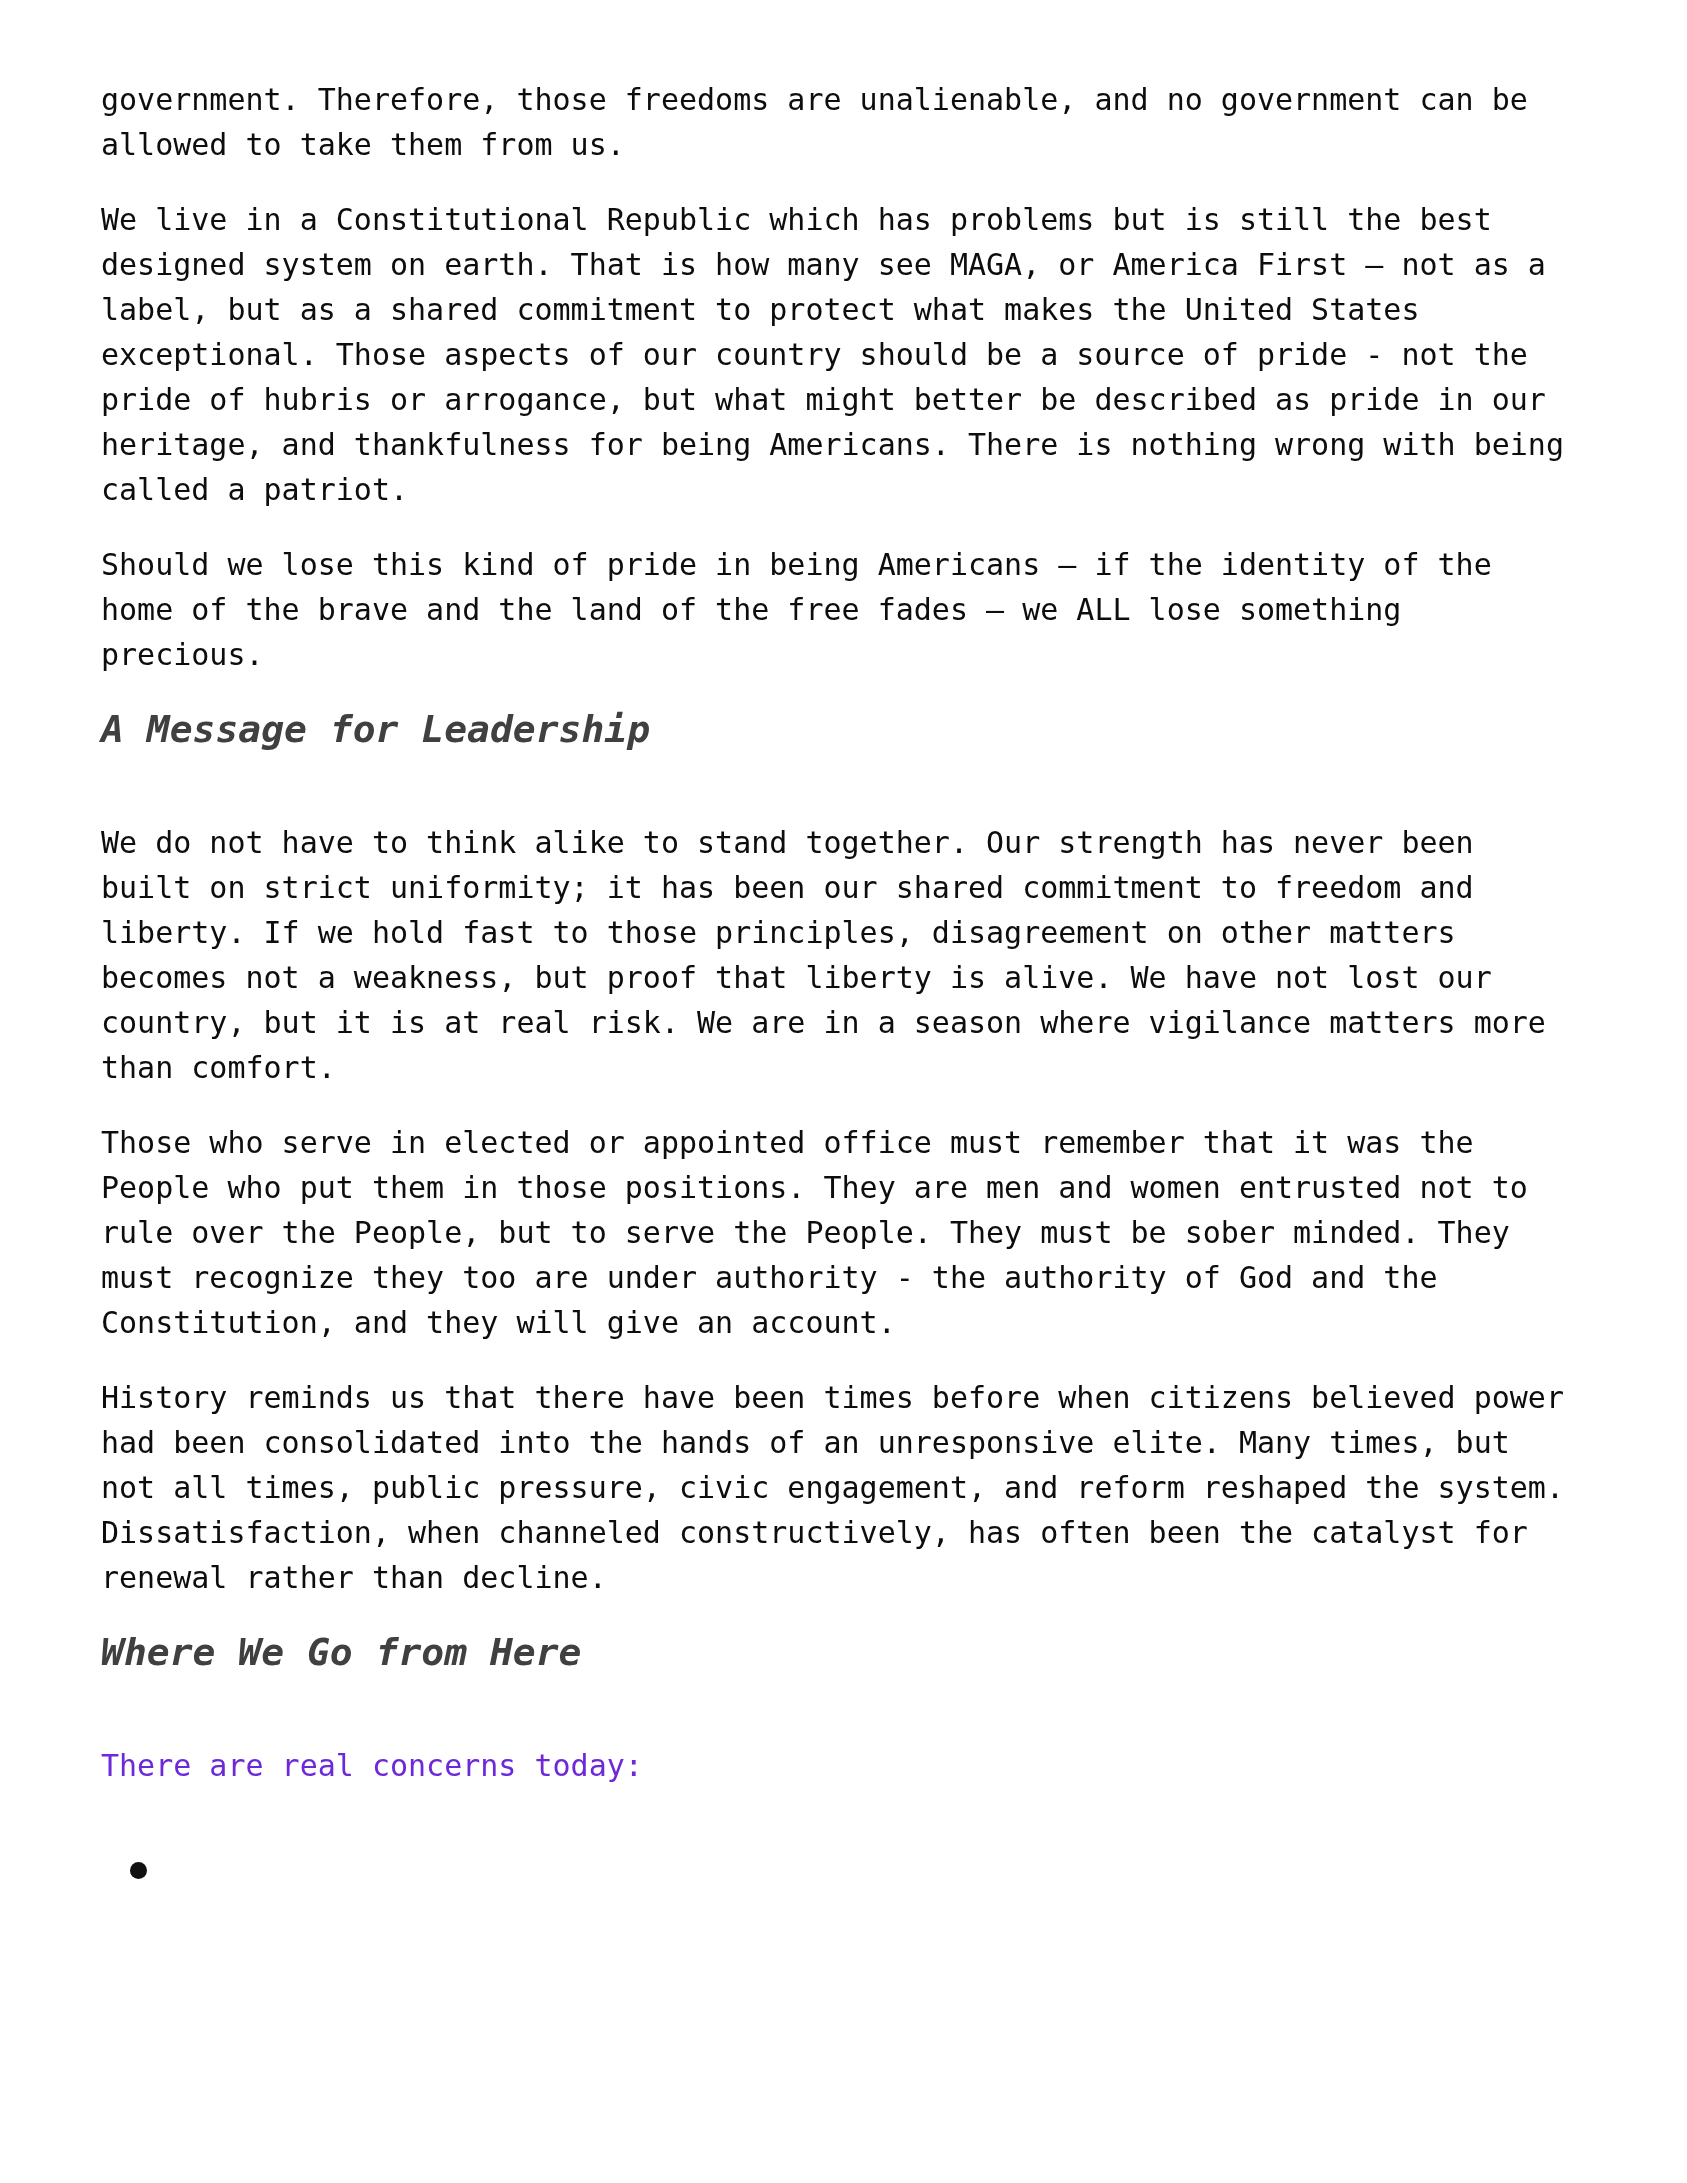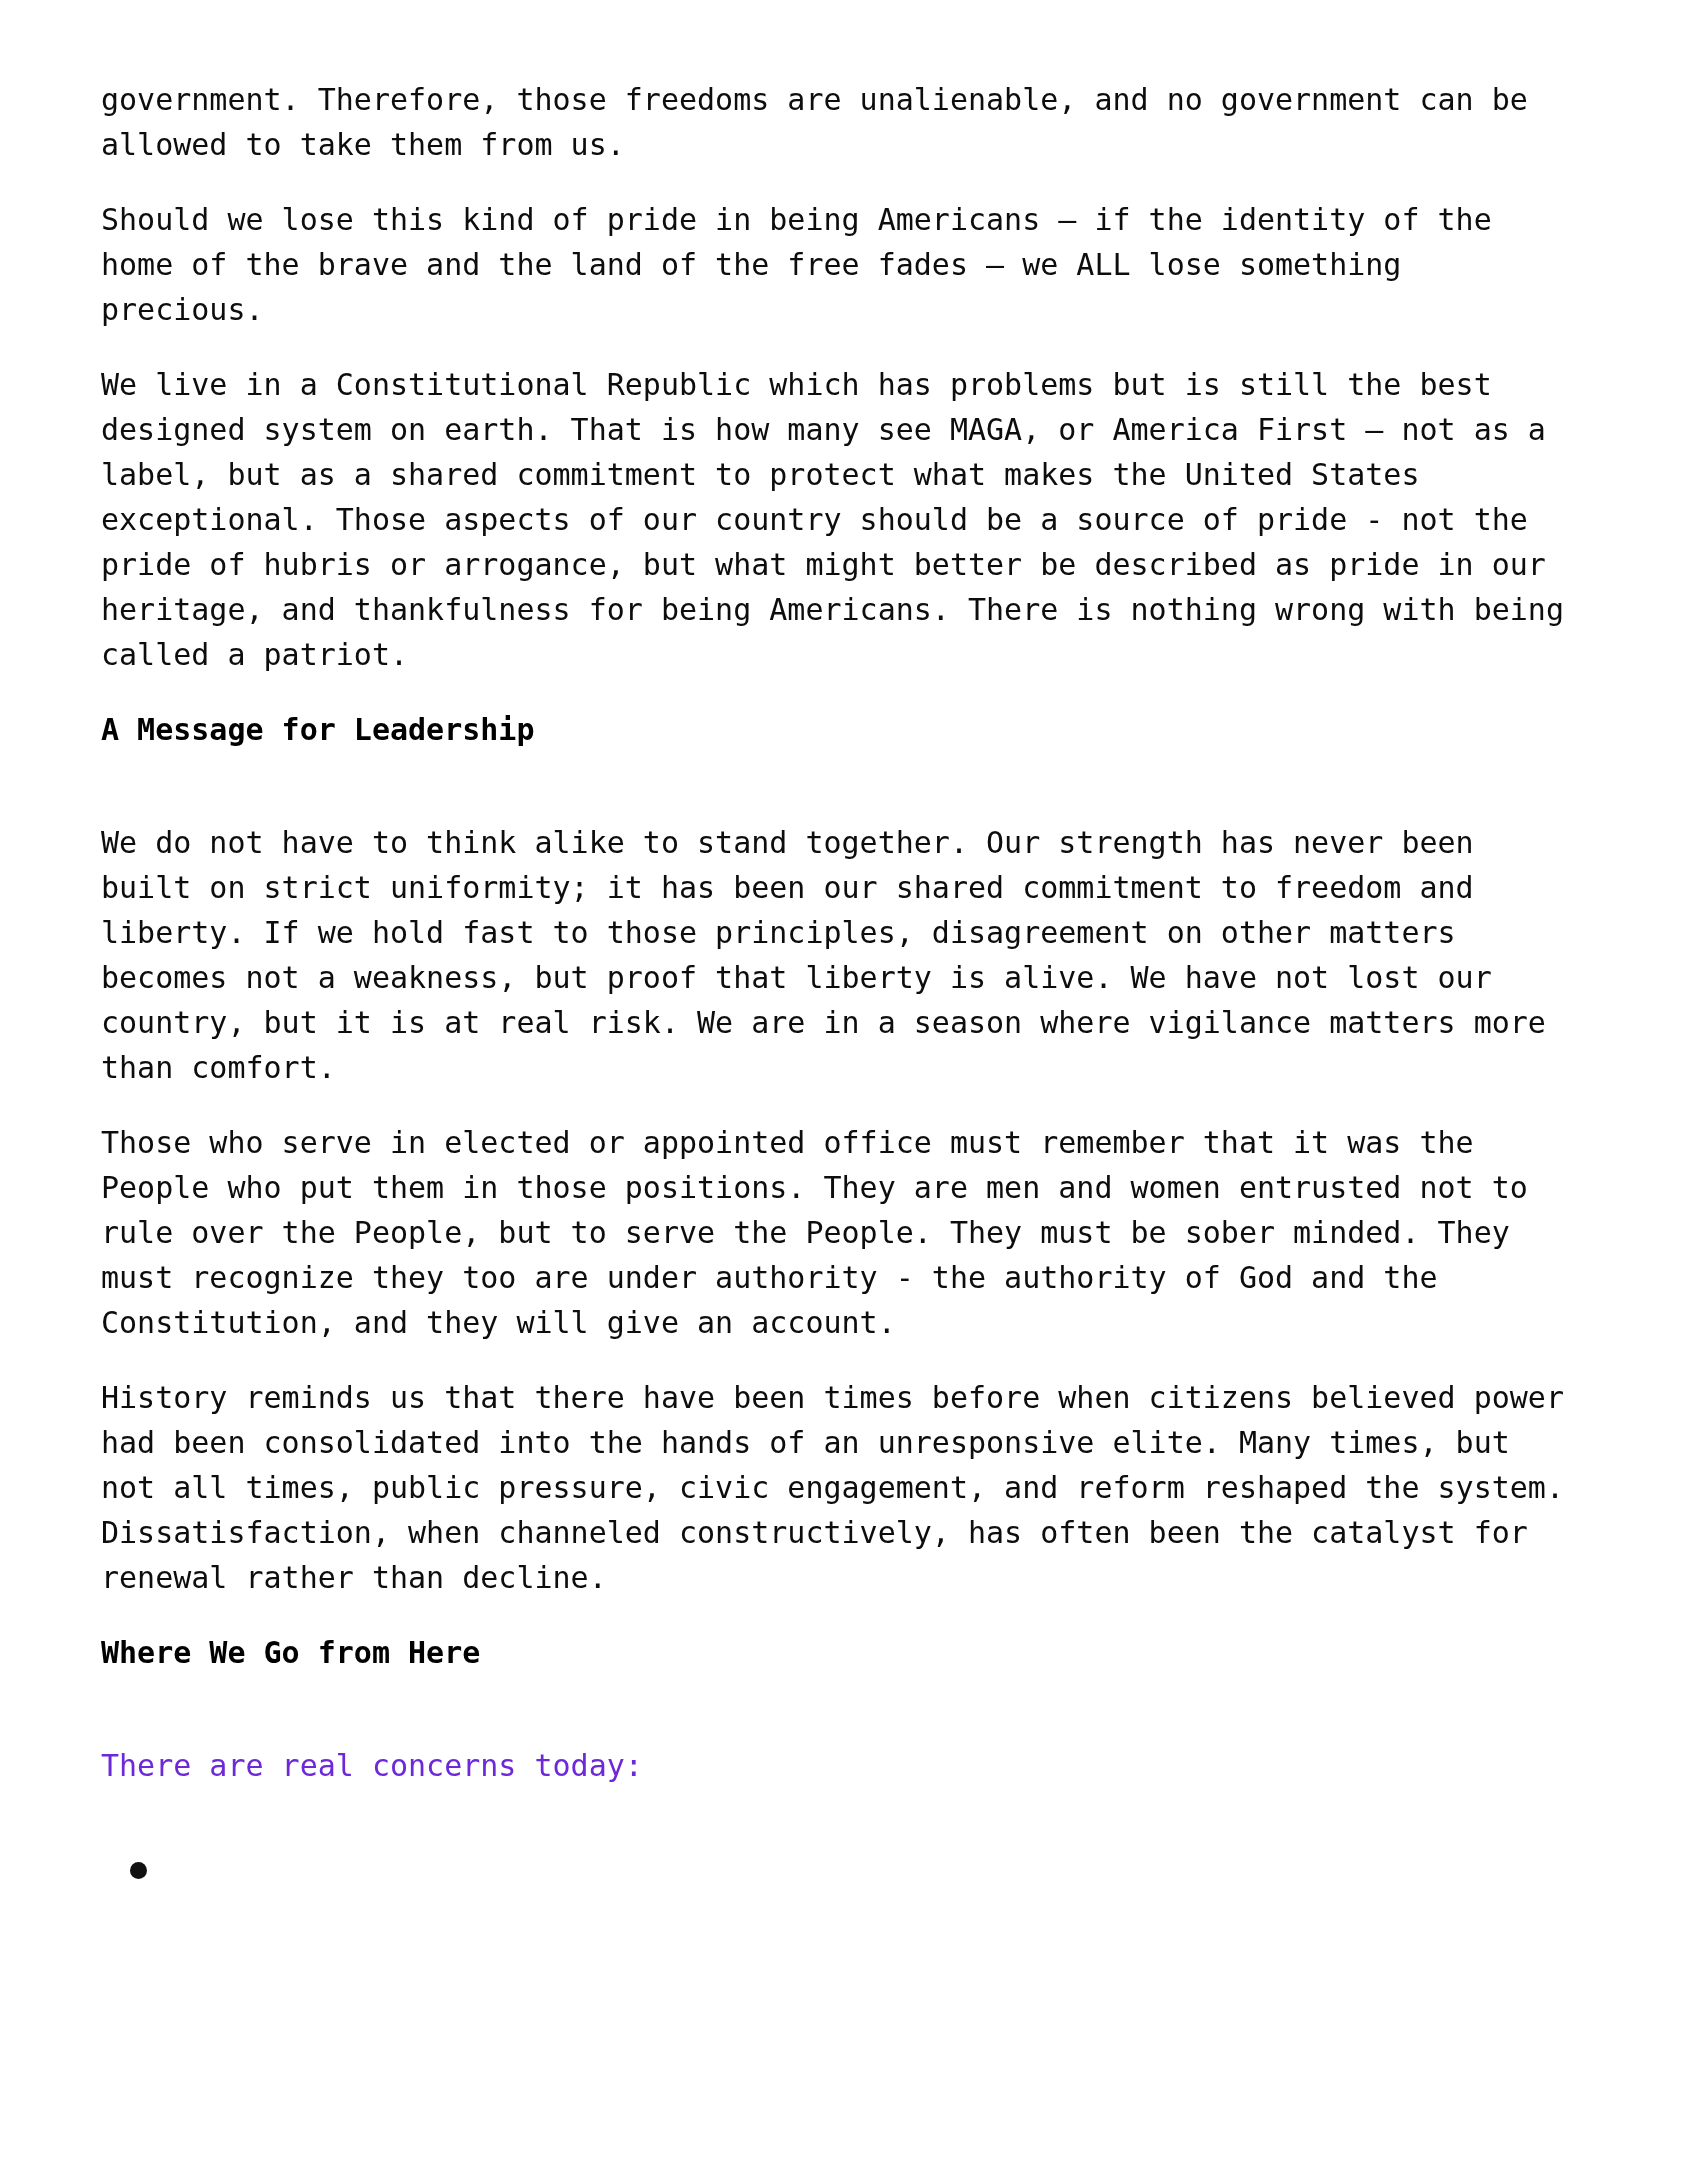--- a/index.html
+++ b/index.html
@@ -23,24 +23,25 @@
   }
   .para {
     font-size: 30px;
     line-height: 45px;
     color: #0d0d0d;
     white-space: pre-wrap;
     margin: 0 0 30px 0;
     font-weight: normal;
   }
   .doc-heading {
-    font-size: 30px;
+    font-size: 38px;
     line-height: 45px;
     font-weight: bold;
-    color: #000000;
+    font-style: italic;
+    color: #404040;
     white-space: pre;
     margin: 6.2px 0 68px 0;
   }
   .intro-line {
     font-size: 30px;
     line-height: 45px;
     color: #6d28d9;
     white-space: pre;
     margin: 0 0 60px 0;
   }
@@ -68,31 +69,31 @@
 </style>
 </head>
 <body>
 
 <div class="page">
   <div class="content">
 
     <p class="para">government. Therefore, those freedoms are unalienable, and no government can be
 allowed to take them from us.</p>
 
-    <p class="para">Should we lose this kind of pride in being Americans — if the identity of the
-home of the brave and the land of the free fades — we ALL lose something
-precious.</p>
-
     <p class="para">We live in a Constitutional Republic which has problems but is still the best
 designed system on earth. That is how many see MAGA, or America First — not as a
 label, but as a shared commitment to protect what makes the United States
 exceptional. Those aspects of our country should be a source of pride - not the
 pride of hubris or arrogance, but what might better be described as pride in our
 heritage, and thankfulness for being Americans. There is nothing wrong with being
 called a patriot.</p>
+
+    <p class="para">Should we lose this kind of pride in being Americans — if the identity of the
+home of the brave and the land of the free fades — we ALL lose something
+precious.</p>
 
     <h2 class="doc-heading">A Message for Leadership</h2>
 
     <p class="para">We do not have to think alike to stand together. Our strength has never been
 built on strict uniformity; it has been our shared commitment to freedom and
 liberty. If we hold fast to those principles, disagreement on other matters
 becomes not a weakness, but proof that liberty is alive. We have not lost our
 country, but it is at real risk. We are in a season where vigilance matters more
 than comfort.</p>
 

